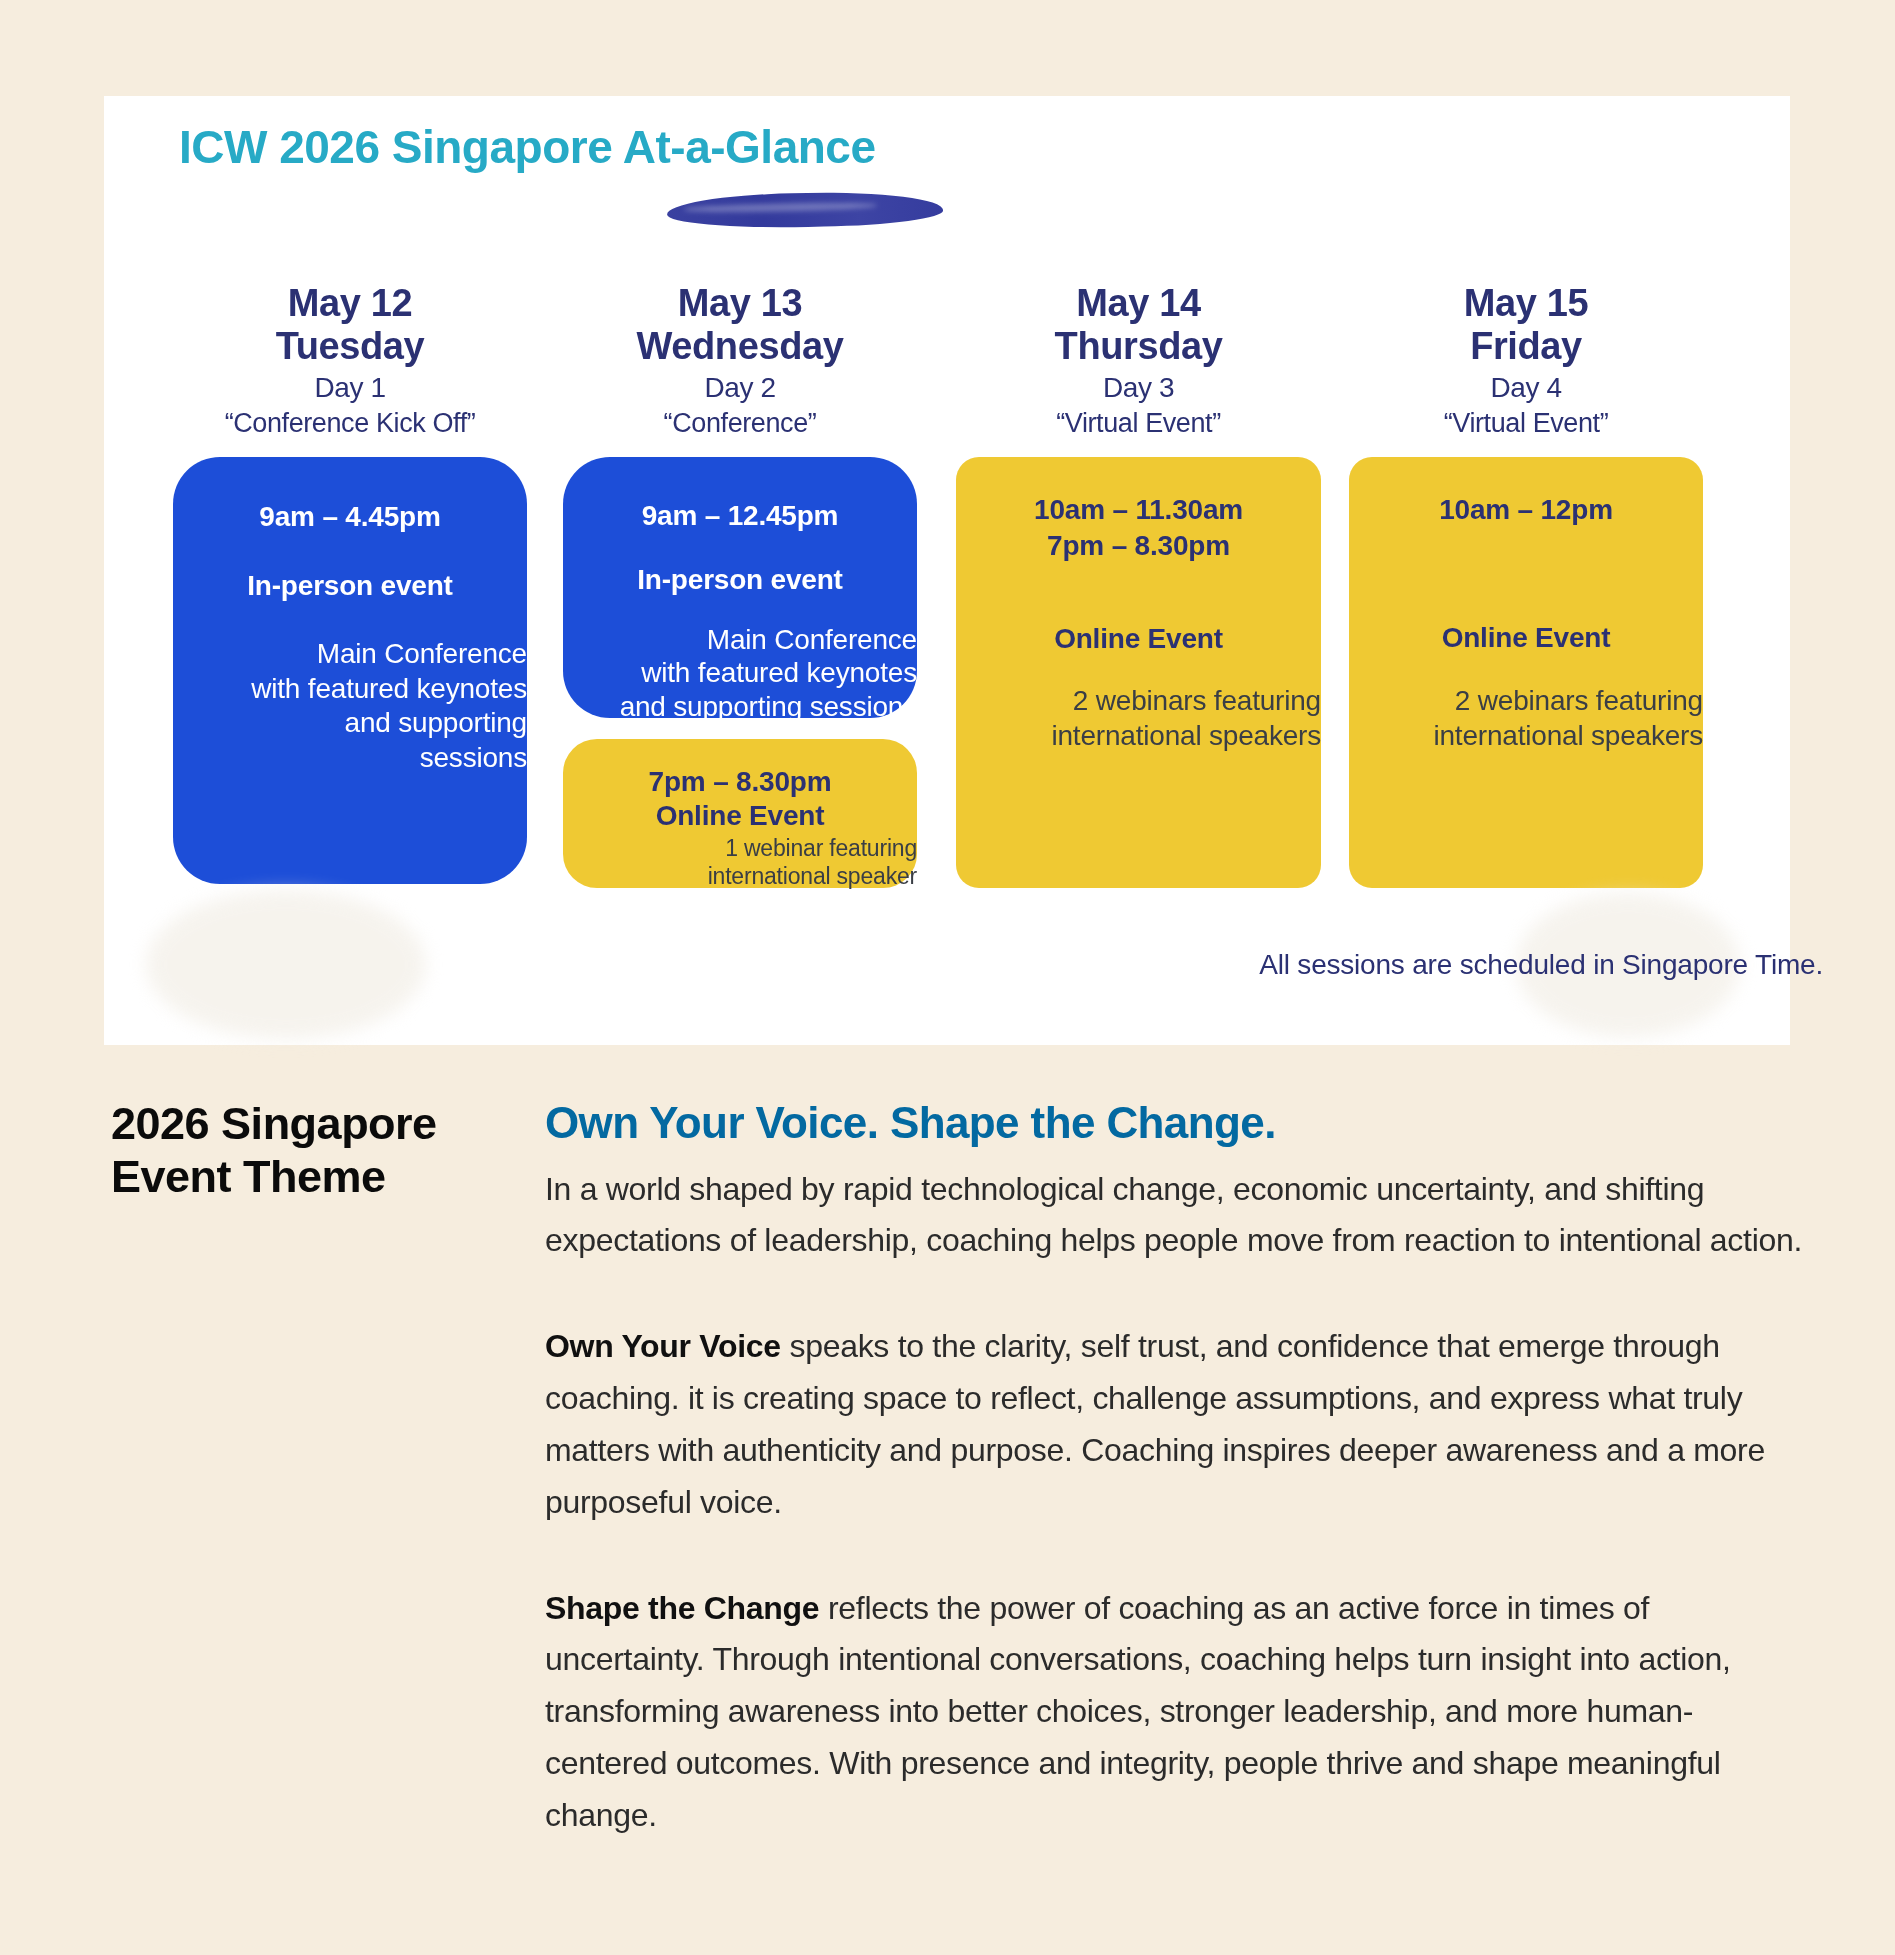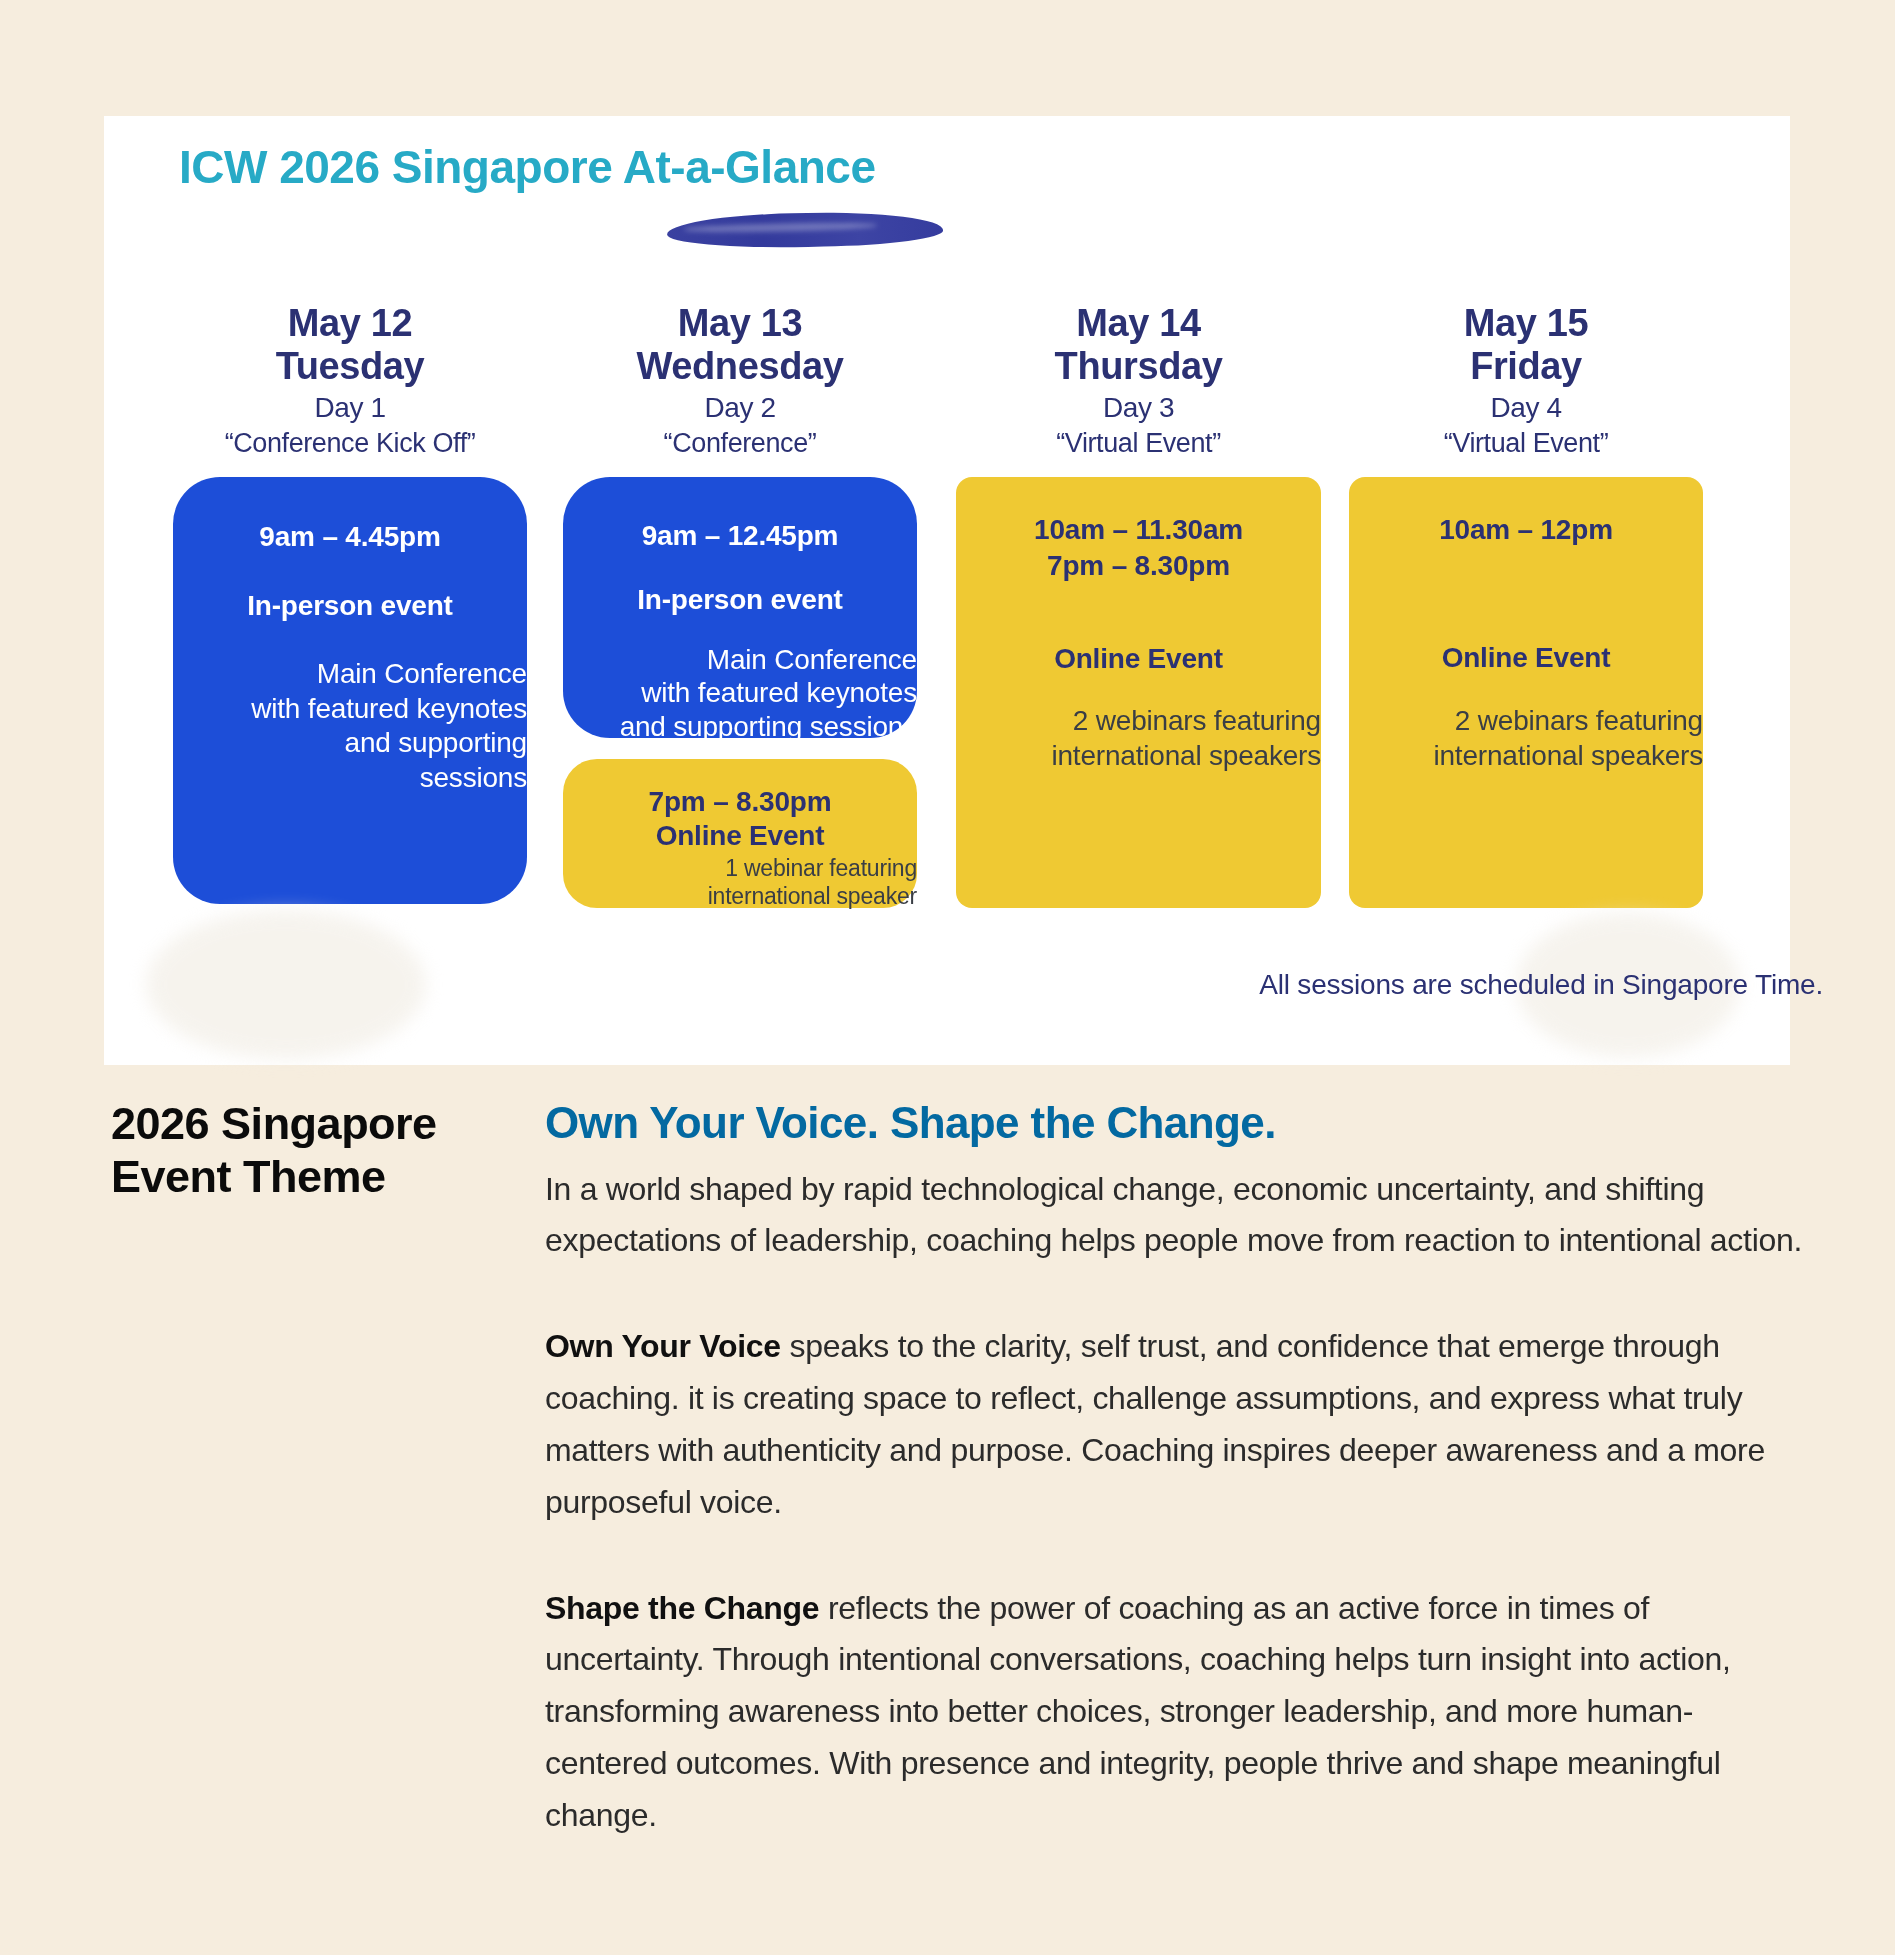--- a/index.html
+++ b/index.html
@@ -2,21 +2,21 @@
 <html style="font-size:15px"><head>
 <meta charset="utf-8">
 <style>
   html,body{margin:0;padding:0;background:#f6edde;}
   #page{
     position:relative; width:1895px; height:1956px;
     background:#f6edde; overflow:hidden;
     font-family:"Liberation Sans", sans-serif;
   }
   
-  .panel{position:absolute; left:104px; top:116px; width:1686px; height:949px; background:#ffffff;}
+  .panel{position:absolute; left:104px; top:96px; width:1686px; height:949px; background:#ffffff;}
   .glance-title{
     position:absolute; left:75px; top:24px;
     font-size:46px; font-weight:600; color:#27aac6; letter-spacing:-0.5px; white-space:nowrap;
   }
   .brush{
     position:absolute; left:563px; top:97px; width:276px; height:34px;
     background:linear-gradient(90deg,#3a41a0 0%,#333a9c 35%,#3d44a4 70%,#353c9e 100%);
     border-radius:48% 52% 46% 54% / 58% 62% 42% 48%;
     transform:rotate(-1.2deg);
   }
@@ -30,21 +30,21 @@
   .col2{left:459px; width:354px;}
   .col3{left:852px; width:365px;}
   .col4{left:1245px;width:354px;}
   .col-header{height:175px; letter-spacing:-0.4px;}
   .d-date,.d-week{font-size:38px; font-weight:700; line-height:1.12;text-align:center;}
   .d-day{font-size:28px; line-height:1.32; margin-top:2.8px;}
   .d-sub{font-size:27px; line-height:1.24;}
   
   .card{box-sizing:border-box; width:100%; text-align:center; letter-spacing:-0.2px;}
   .card.blue{background:#1d4ed8; color:#ffffff; border-radius:47px;}
-  .card.yellow{background:#efc933; color:#2b3173; border-radius:16px;}
+  .card.yellow{background:#efc933; color:#2b3173; border-radius:23px;}
   .card .time{font-size:28px; font-weight:700; line-height:1.3;}
   .card .etype{font-size:28px; font-weight:700; line-height:1.3;}
   .card .desc{font-size:28px; line-height:1.24;text-align:right;}
   .card.yellow .desc{color:#3a3e45;}
   .card.blue-tall{height:427px; padding-top:42px;}
   .card.blue-tall .etype{margin-top:33px;}
   .card.blue-tall .desc{margin-top:32px;}
   .card.blue-short{height:261px; padding-top:41px;}
   .card.blue-short .etype{margin-top:28px;}
   .card.blue-short .desc{margin-top:24px; line-height:1.2;}

